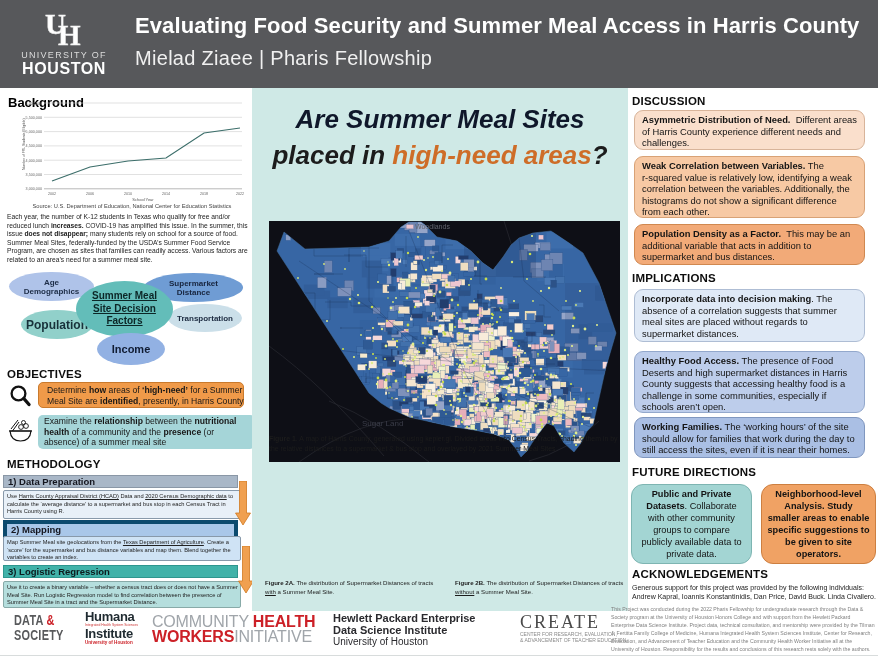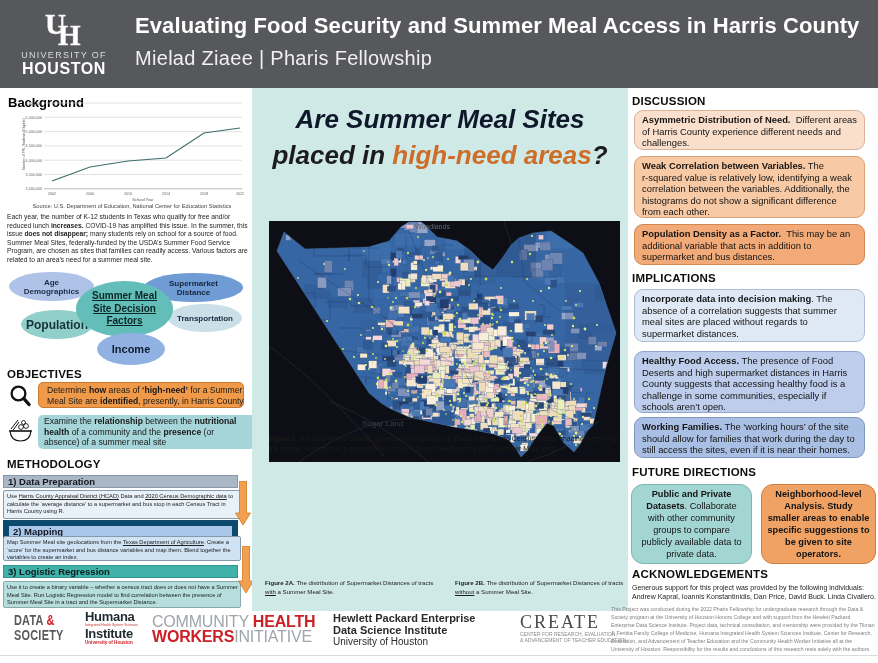--- a/index.html
+++ b/index.html
@@ -105,21 +105,21 @@
 </div>
 
 <div class="abs" style="left:38px; top:415px; width:217px; height:34px; background:#a5d5d8; border-radius:5px; padding:1px 6px; font-size:8.6px; line-height:10.6px; color:#181818; white-space:nowrap;">Examine the <b>relationship</b> between the <b>nutritional</b><br><b>health</b> of a community and the <b>presence</b> (or<br>absence) of a summer meal site</div>
 
 <div class="hd" style="left:7px; top:458px;">METHODOLOGY</div>
 
 <div class="abs" style="left:3px; top:475px; width:235px; height:13px; background:#a9b7c7; border:1px solid #8a97a6; font-size:9.5px; font-weight:bold; color:#15161f; padding:0 4px; line-height:12px;">1) Data Preparation</div>
 
 <div class="abs" style="left:3px; top:490px; width:238px; height:29px; background:#e8f0f8; border:1px solid #8899aa; border-radius:2px; padding:2px 3px; font-size:5.7px; line-height:7.5px; color:#222; white-space:nowrap;">Use <u>Harris County Appraisal District (HCAD)</u> Data and <u>2020 Census Demographic data</u> to<br>calculate the ‘average distance’ to a supermarket and bus stop in each Census Tract in<br>Harris County using R.</div>
 
-<div class="abs" style="left:3px; top:520px; width:235px; height:26px; background:#a9c7e9; border:6px solid #0c4a6e; font-size:9.5px; font-weight:bold; color:#15161f; padding:0 4px; line-height:12px;">2) Mapping</div>
+<div class="abs" style="left:3px; top:520px; width:235px; height:26px; background:#a9c7e9; border:4px solid #0c4a6e; font-size:9.5px; font-weight:bold; color:#15161f; padding:0 4px; line-height:12px;">2) Mapping</div>
 
 <div class="abs" style="left:3px; top:536px; width:238px; height:25px; background:#cfe3f5; border:1px solid #8899aa; border-radius:2px; padding:2px 3px; font-size:5.7px; line-height:7.5px; color:#222; white-space:nowrap;">Map Summer Meal site geolocations from the <u>Texas Department of Agriculture</u>. Create a<br>‘score’ for the supermarket and bus distance variables and map them. Blend together the<br>variables to create an index.</div>
 
 <div class="abs" style="left:3px; top:565px; width:235px; height:13px; background:#41b2a9; border:1px solid #2e968e; font-size:9.5px; font-weight:bold; color:#0d1b1e; padding:0 4px; line-height:12px;">3) Logistic Regression</div>
 
 <div class="abs" style="left:3px; top:581px; width:238px; height:27px; background:#b5dedd; border:1px solid #88aaa8; border-radius:2px; padding:2px 3px; font-size:5.7px; line-height:7.5px; color:#222; white-space:nowrap;">Use it to create a binary variable – whether a census tract does or does not have a Summer<br>Meal Site. Run Logistic Regression model to find correlation between the presence of<br>Summer Meal Site in a tract and the Supermarket Distance.</div>
 
 <div class="abs" style="left:235px; top:481px; width:16px; height:45px;">
   <svg width="16" height="45" viewBox="0 0 16 45">
     <path d="M4.5 0 L11.5 0 L11.5 32 L15.5 32 L8 44 L0.5 32 L4.5 32 Z" fill="#f0a050" stroke="#d07820" stroke-width="0.8"></path>

